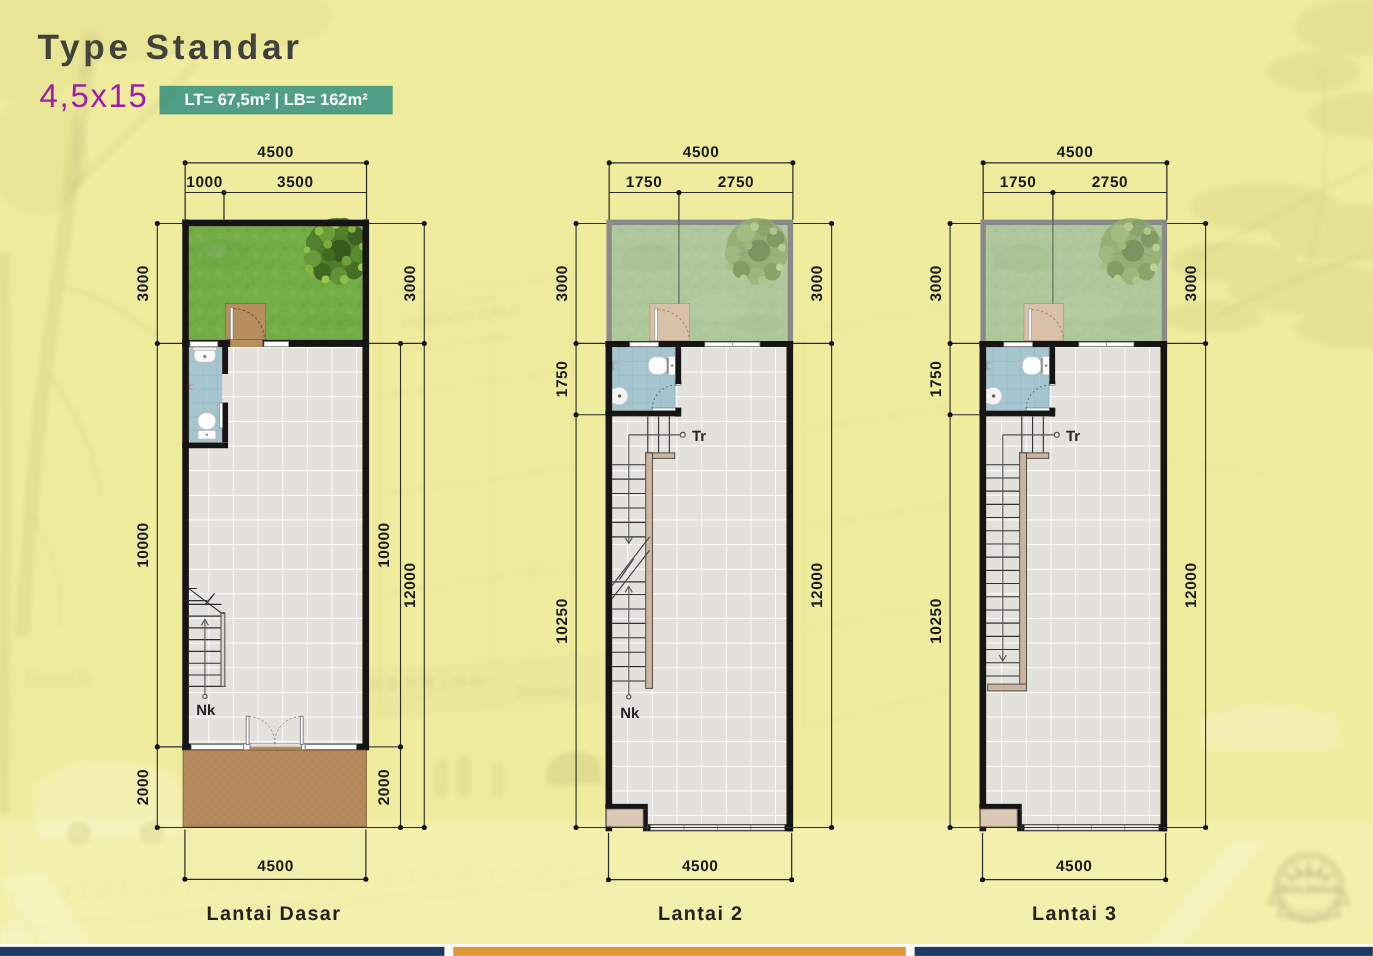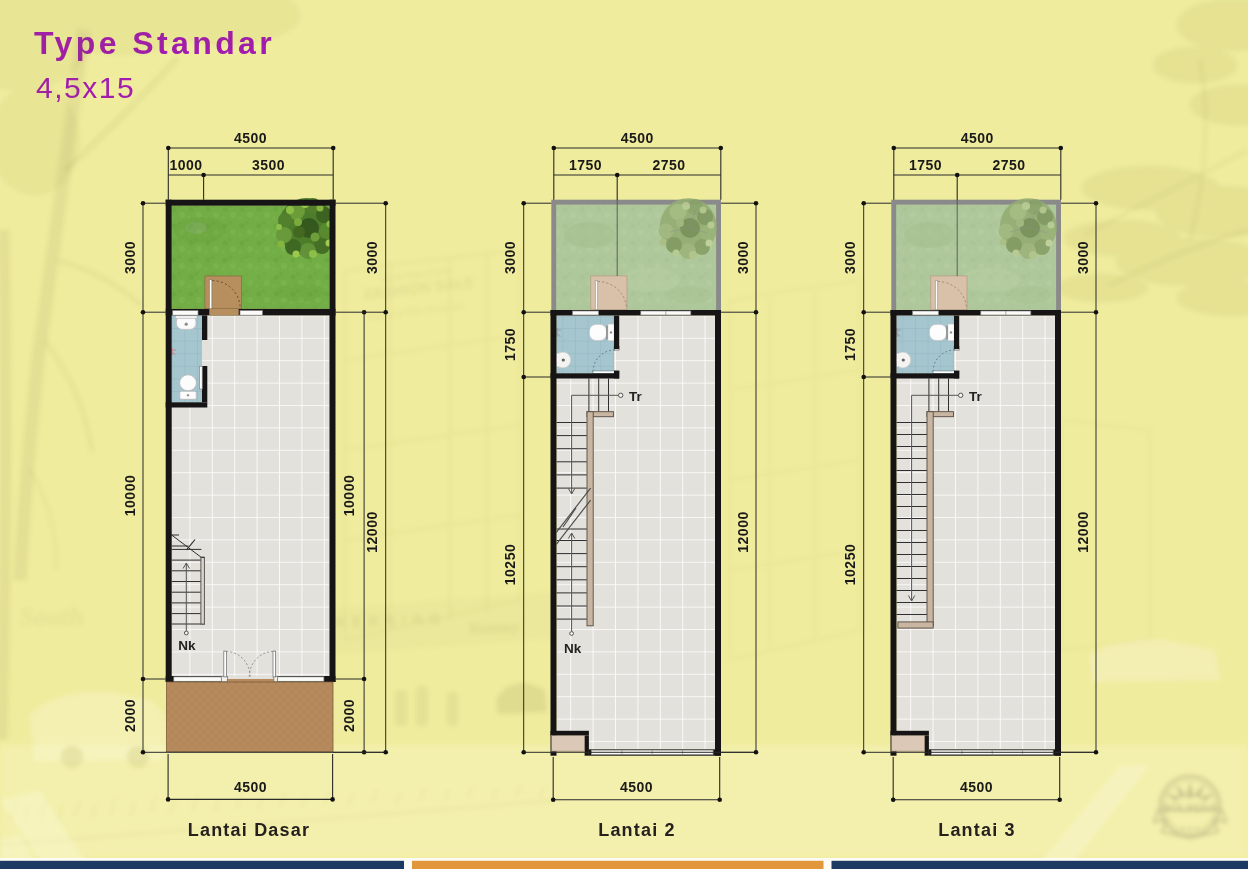--- a/index.html
+++ b/index.html
@@ -1,32 +1,33 @@
 <!DOCTYPE html>
 <html><head>
 <meta charset="utf-8">
 <style>
   html,body{margin:0;padding:0;}
   #page{position:relative;width:1248px;height:869px;background:#f0ec9e;overflow:hidden;
         font-family:"Liberation Sans", sans-serif;}
   #title{position:absolute;left:34px;top:25px;font-size:32px;font-weight:bold;
-         color:#a21caf;letter-spacing:3.4px;text-align:right;}
+         color:#404040;letter-spacing:3.4px;text-align:right;}
   #subtitle{position:absolute;left:36px;top:71px;font-size:30px;font-weight:normal;
          color:#a21caf;letter-spacing:1.5px;}
   #badge{position:absolute;left:145px;top:78px;width:212px;height:26px;background:#4f9e85;
          color:#ffffff;font-size:15px;font-weight:bold;text-align:center;line-height:26px;}
 </style>
 </head>
 <body>
 <div id="page">
 
   <div id="title">Type Standar</div>
 
   <div id="subtitle">4,5x15</div>
 
+  <div id="badge">LT= 67,5m² | LB= 162m²</div>
   <svg width="1248" height="869" viewBox="0 0 1248 869" style="position:absolute;left:0;top:0;">
     <defs>
       <pattern id="tile" patternUnits="userSpaceOnUse" x="167" y="315.4" width="22.4" height="22.4">
         <rect width="22.4" height="22.4" fill="#e3e1dc"></rect>
         <path d="M0 0H22.4M0 0V22.4" stroke="#ffffff" stroke-width="1.6"></path>
       </pattern>
       <pattern id="btile" patternUnits="userSpaceOnUse" x="171.7" y="315.4" width="12.6" height="12.6">
         <rect width="12.6" height="12.6" fill="#a6c6cf"></rect>
         <path d="M0 0H12.6M0 0V12.6" stroke="#8fb3be" stroke-width="0.9"></path>
       </pattern>

